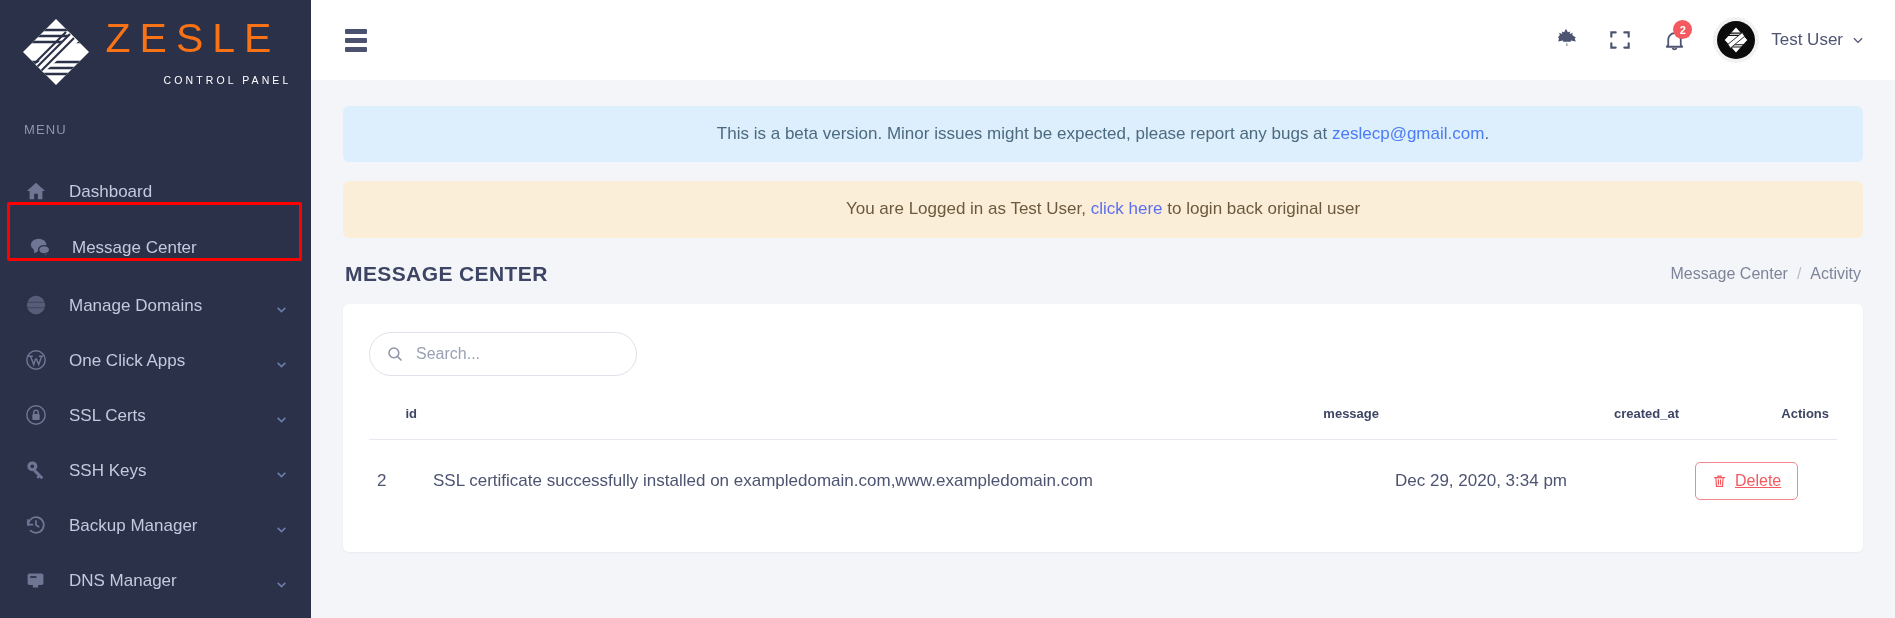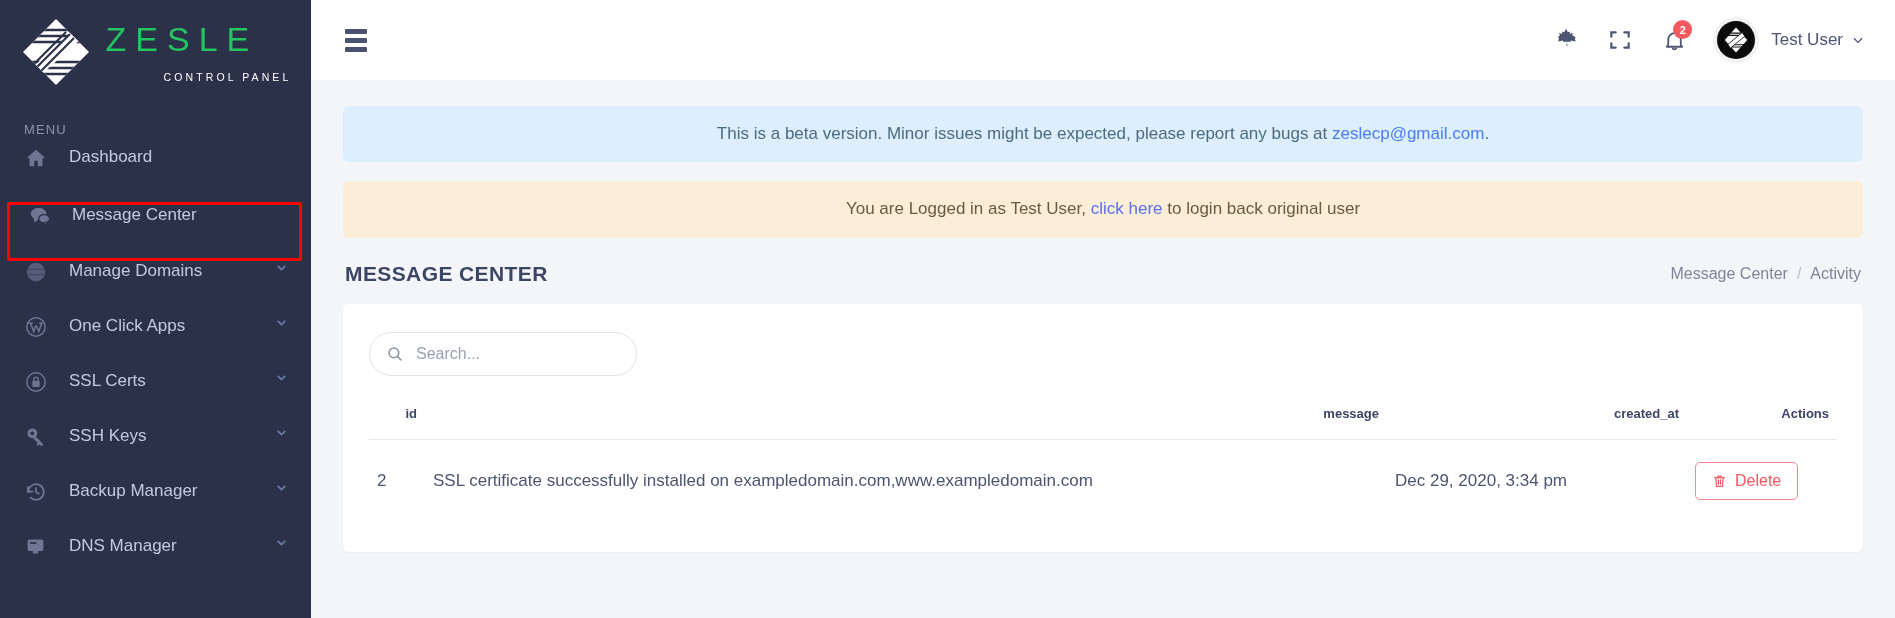--- a/index.html
+++ b/index.html
@@ -29,22 +29,22 @@
     gap: 14px;
     padding-top: 4px;
   }
   .brand-mark {
     width: 72px; height: 72px;
     position: relative;
     flex: 0 0 72px;
   }
   .brand-text { display: flex; flex-direction: column; align-items: flex-start; }
   .brand-title {
-    color: #22c55e;
-    font-size: 34px;
+    color: #f97316;
+    font-size: 41px;
     letter-spacing: 9px;
     line-height: 1;
     font-weight: 400;
   }
   .brand-sub {
     color: #ffffff;
     font-size: 10.5px;
     letter-spacing: 3.1px;
     margin-top: 15px;
     margin-left: 58px;
@@ -53,21 +53,21 @@
   .menu-label {
     color: #8e94ab;
     font-size: 13px;
     letter-spacing: 1.1px;
     padding: 22px 0 10px 24px;
     font-weight: 500;
   }
   .nav-item {
     height: 55px;
     display: flex;
-    align-items: flex-start;
+    align-items: flex-end;
     padding: 0 22px 0 25px;
     color: #c3c9de;
     font-size: 17px;
     position: relative;
     cursor: pointer;
     user-select: none;
   }
   .nav-item .nav-ico {
     width: 30px;
     flex: 0 0 30px;
@@ -224,20 +224,21 @@
     align-items: center;
     gap: 8px;
     border: 1px solid #f3878b;
     color: #f4595f;
     background: #fff;
     border-radius: 5px;
     padding: 9px 16px;
     font-size: 16px;
     cursor: pointer;
     font-family: "Liberation Sans", sans-serif;
+    text-decoration: underline;
   }
   svg { display:block; }
 </style>
 </head>
 <body>
 
 <aside id="sidebar">
 
   <div class="brand">
     <div class="brand-mark">

